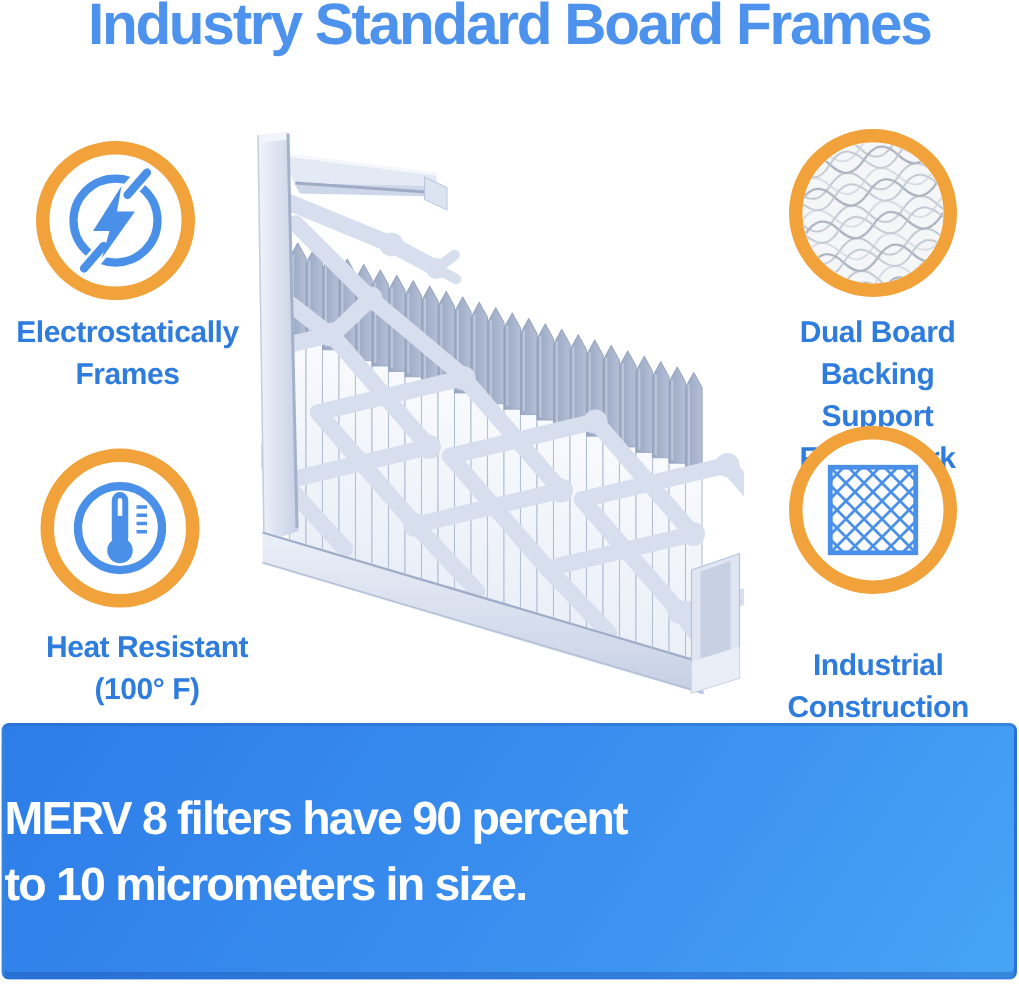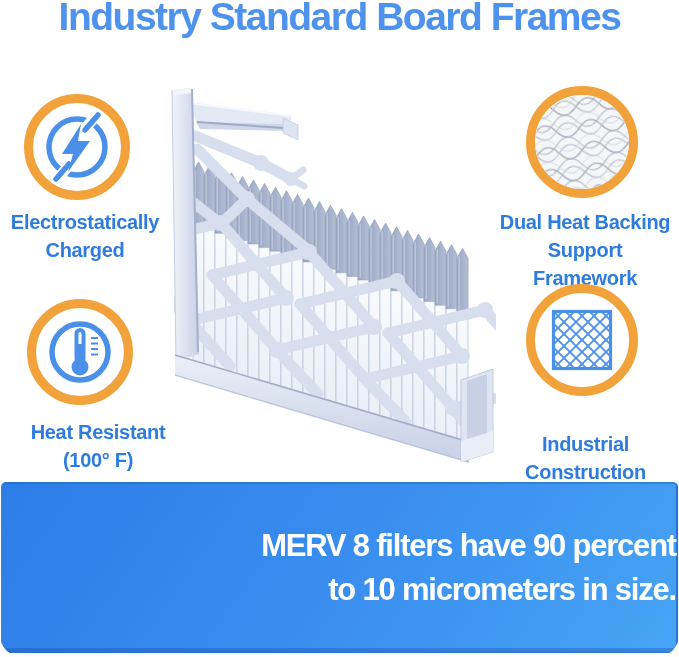--- a/index.html
+++ b/index.html
@@ -1,17 +1,17 @@
 <!DOCTYPE html>
 <html style="--title-blue: #4D92EC; --label-blue: #2E7CDD; --icon-blue: #4A90E8; --ring-orange: #F2A23B; --banner-blue-start: #2D7DE8; --banner-blue-end: #47A4F5;"><head>
 <meta charset="utf-8">
 <style>
   html,body{margin:0;padding:0;background:#fff;}
   .stage{position:relative;width:679px;height:657px;overflow:hidden;background:#fff;
-         font-family:"Liberation Sans",sans-serif;border-radius:22px;}
+         font-family:"Liberation Sans",sans-serif;}
   
   .title{position:absolute;top:-6px;left:0;width:100%;text-align:center;
          font-size:39px;font-weight:bold;letter-spacing:-1.5px;line-height:46px;
          color:var(--title-blue,#4D92EC);}
   
   .ring{position:absolute;border-radius:50%;box-sizing:border-box;background:#fff;
         border:9px solid var(--ring-orange,#F2A23B);
         display:flex;align-items:center;justify-content:center;overflow:hidden;}
   .ring-electro{left:24px;top:94px;width:106px;height:106px;}
   .ring-mesh{left:526px;top:86px;width:112px;height:112px;}
@@ -24,21 +24,21 @@
   .lab-mesh{left:495px;top:208px;width:180px;}
   .lab-thermo{left:18px;top:418px;width:160px;}
   .lab-lattice{left:498px;top:430px;width:175px;}
   
   .filter-art{position:absolute;left:0;top:0;width:679px;height:657px;pointer-events:none;}
   
   .banner{position:absolute;left:1px;right:1px;top:482px;height:171px;box-sizing:border-box;
           border-radius:5px;border:2px solid rgba(34,96,190,0.45);
           background:linear-gradient(125deg,var(--banner-blue-start,#2D7DE8) 0%,#3A8FEF 55%,var(--banner-blue-end,#47A4F5) 100%);
           box-shadow:inset 0 -3px 0 rgba(20,70,160,0.30);
-          display:flex;flex-direction:column;align-items:flex-end;justify-content:center;}
+          display:flex;flex-direction:column;align-items:flex-start;justify-content:center;}
   .banner-line{color:#fff;font-weight:bold;font-size:31px;letter-spacing:-1.2px;
                line-height:44px;text-align:center;}
 </style>
 </head>
 <body>
 
 <div class="stage">
 
   <svg class="filter-art" viewBox="0 0 679 657" xmlns="http://www.w3.org/2000/svg">
     <defs>
@@ -169,42 +169,42 @@
       <circle cx="42" cy="42" r="28" fill="none" stroke="#4A90E8" stroke-width="5.5"></circle>
       <line x1="60" y1="12" x2="47" y2="27" stroke="#fff" stroke-width="11"></line>
       <line x1="24" y1="72" x2="37" y2="57" stroke="#fff" stroke-width="11"></line>
       <line x1="63" y1="10" x2="50" y2="25" stroke="#4A90E8" stroke-width="5.5" stroke-linecap="round"></line>
       <line x1="21" y1="74" x2="34" y2="59" stroke="#4A90E8" stroke-width="5.5" stroke-linecap="round"></line>
       <path d="M46,19 L27,49 L38,49 L33,67 L55,36 L43,36 Z" fill="#4A90E8"></path>
     </svg>
   </div>
   <div class="feat-label lab-electro">
     <div>Electrostatically</div>
-    <div>Charged</div>
+    <div>Frames</div>
   </div>
 
   <div class="ring ring-mesh">
     <svg width="94" height="94" viewBox="0 0 94 94">
       <defs>
         <pattern id="meshp" width="46" height="22" patternUnits="userSpaceOnUse" patternTransform="rotate(-8 47 47)">
           <path d="M0,11 C8,2 15,1 23,11 C31,21 38,20 46,11" stroke="#a6adba" stroke-width="1.4" fill="none"></path>
           <path d="M0,11 C8,20 15,21 23,11 C31,1 38,2 46,11" stroke="#bcc3ce" stroke-width="1.2" fill="none"></path>
         </pattern>
         <pattern id="meshp2" width="46" height="22" patternUnits="userSpaceOnUse" patternTransform="translate(23,11) rotate(-8 47 47)">
           <path d="M0,11 C8,2 15,1 23,11 C31,21 38,20 46,11" stroke="#b0b7c2" stroke-width="1.2" fill="none"></path>
           <path d="M0,11 C8,20 15,21 23,11 C31,1 38,2 46,11" stroke="#c8ced8" stroke-width="1" fill="none"></path>
         </pattern>
       </defs>
       <circle cx="47" cy="47" r="47" fill="#f5f6f8"></circle>
       <circle cx="47" cy="47" r="47" fill="url(#meshp)"></circle>
       <circle cx="47" cy="47" r="47" fill="url(#meshp2)" opacity="0.85"></circle>
     </svg>
   </div>
   <div class="feat-label lab-mesh">
-    <div>Dual Heat Backing</div>
+    <div>Dual Board Backing</div>
     <div>Support Framework</div>
   </div>
 
   <div class="ring ring-thermo">
     <svg width="84" height="84" viewBox="0 0 84 84">
       <circle cx="42" cy="42" r="28" fill="none" stroke="#4A90E8" stroke-width="5.5"></circle>
       <rect x="38.5" y="20" width="7" height="32" rx="3.5" fill="#fff" stroke="#4A90E8" stroke-width="4"></rect>
       <circle cx="42" cy="57" r="8.5" fill="#4A90E8"></circle>
       <rect x="40" y="34" width="4" height="24" fill="#4A90E8"></rect>
       <line x1="53" y1="28" x2="60" y2="28" stroke="#4A90E8" stroke-width="2.2"></line>

